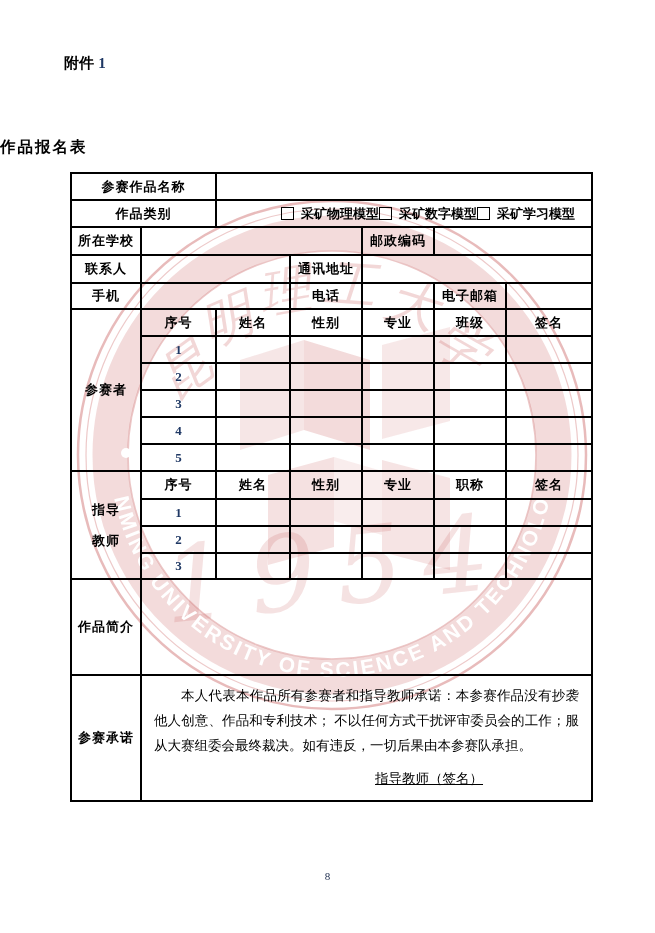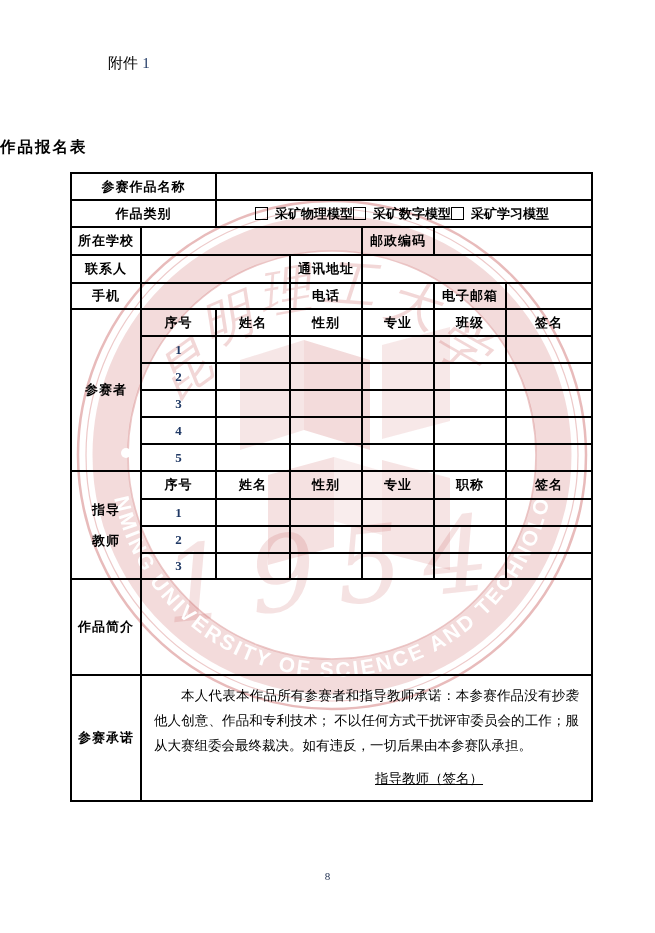--- a/index.html
+++ b/index.html
@@ -1,37 +1,37 @@
 <!DOCTYPE html>
 <html><head>
 <meta charset="utf-8">
 <style>
   html,body{margin:0;padding:0;background:#888;}
   .doc{position:relative;width:655px;height:933px;background:#ffffff;margin:0 auto;
        font-family:"Liberation Sans","DejaVu Sans",sans-serif;color:#000;overflow:hidden;}
   
-  .attachment{position:absolute;left:64px;top:54px;font-size:15px;font-weight:normal;z-index:3;margin-left:44px;}
+  .attachment{position:absolute;left:64px;top:54px;font-size:15px;font-weight:bold;z-index:3;}
   .attachment .att-num{color:#1f3864;font-family:"Liberation Serif","DejaVu Serif",serif;}
   .doc-title{position:absolute;left:0;top:96px;width:100%;text-align:center;
              font-size:17px;font-weight:bold;letter-spacing:1px;z-index:3;}
   .doc-subtitle{position:absolute;left:0;top:137px;width:100%;
                 font-size:15.5px;font-weight:bold;letter-spacing:2px;z-index:3;}
   
   .watermark{position:absolute;left:52px;top:175px;width:560px;height:560px;z-index:1;pointer-events:none;}
   
   table.form{position:absolute;left:70px;top:172px;width:521px;z-index:2;
              border-collapse:collapse;table-layout:fixed;}
   table.form td{border:2px solid #000;background:transparent;font-size:13px;
                 text-align:center;vertical-align:middle;padding:0;overflow:hidden;}
   td.lbl{font-weight:bold;letter-spacing:1px;}
   td.num{color:#1f3864;font-family:"Liberation Serif","DejaVu Serif",serif;
          font-weight:bold;font-size:13.5px;}
   tr.h27{height:27px;} tr.h28{height:28px;} tr.h26{height:26px;}
   tr.h100{height:96px;} tr.h96{height:96px;}
-  .cat-cell{display:flex;justify-content:center;align-items:center;padding:0 16px 0 12px;}
+  .cat-cell{display:flex;justify-content:flex-end;align-items:center;padding:0 16px 0 12px;}
   .cat-item{display:flex;align-items:center;font-weight:bold;font-size:13px;white-space:nowrap;}
   .cbx{display:inline-block;width:11px;height:11px;border:1.6px solid #000;margin-right:7px;flex:0 0 auto;}
   .teacher-lbl{line-height:2.4;}
   .commit-wrap{text-align:left;font-family:"Liberation Serif","DejaVu Serif",serif;
                font-size:13.5px;line-height:1.85;padding:8px 12px 8px 12px;}
   .commit-text{text-indent:2em;text-align:justify;}
   .commit-sign{padding-left:52%;margin-top:8px;text-decoration:underline;}
   
   .notes{position:absolute;left:47px;top:787px;width:564px;z-index:2;
          font-family:"Liberation Serif","DejaVu Serif",serif;font-size:13.5px;

